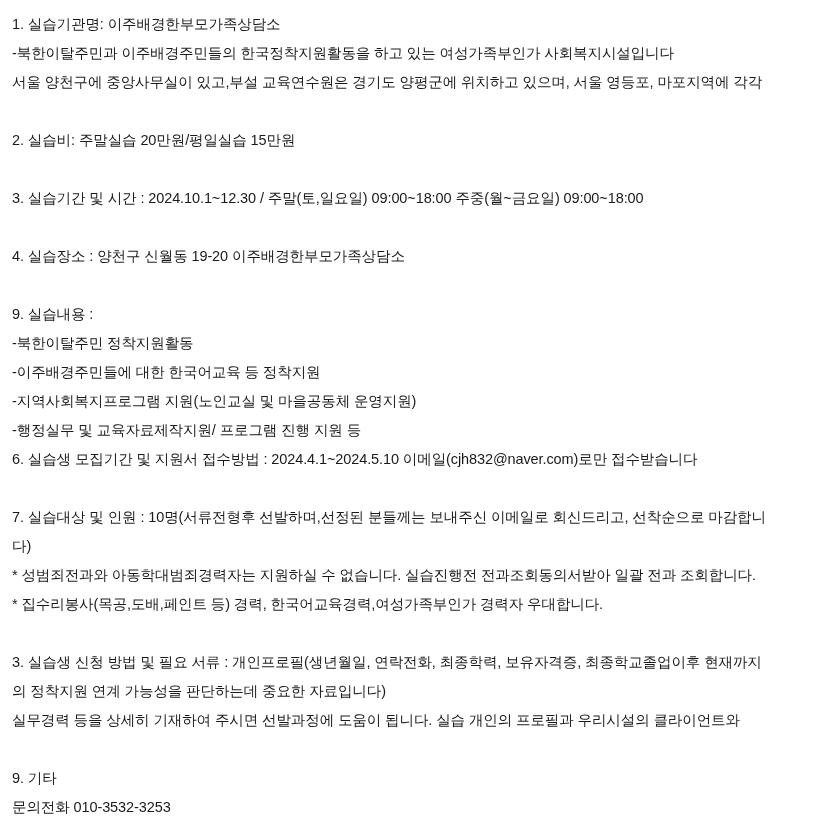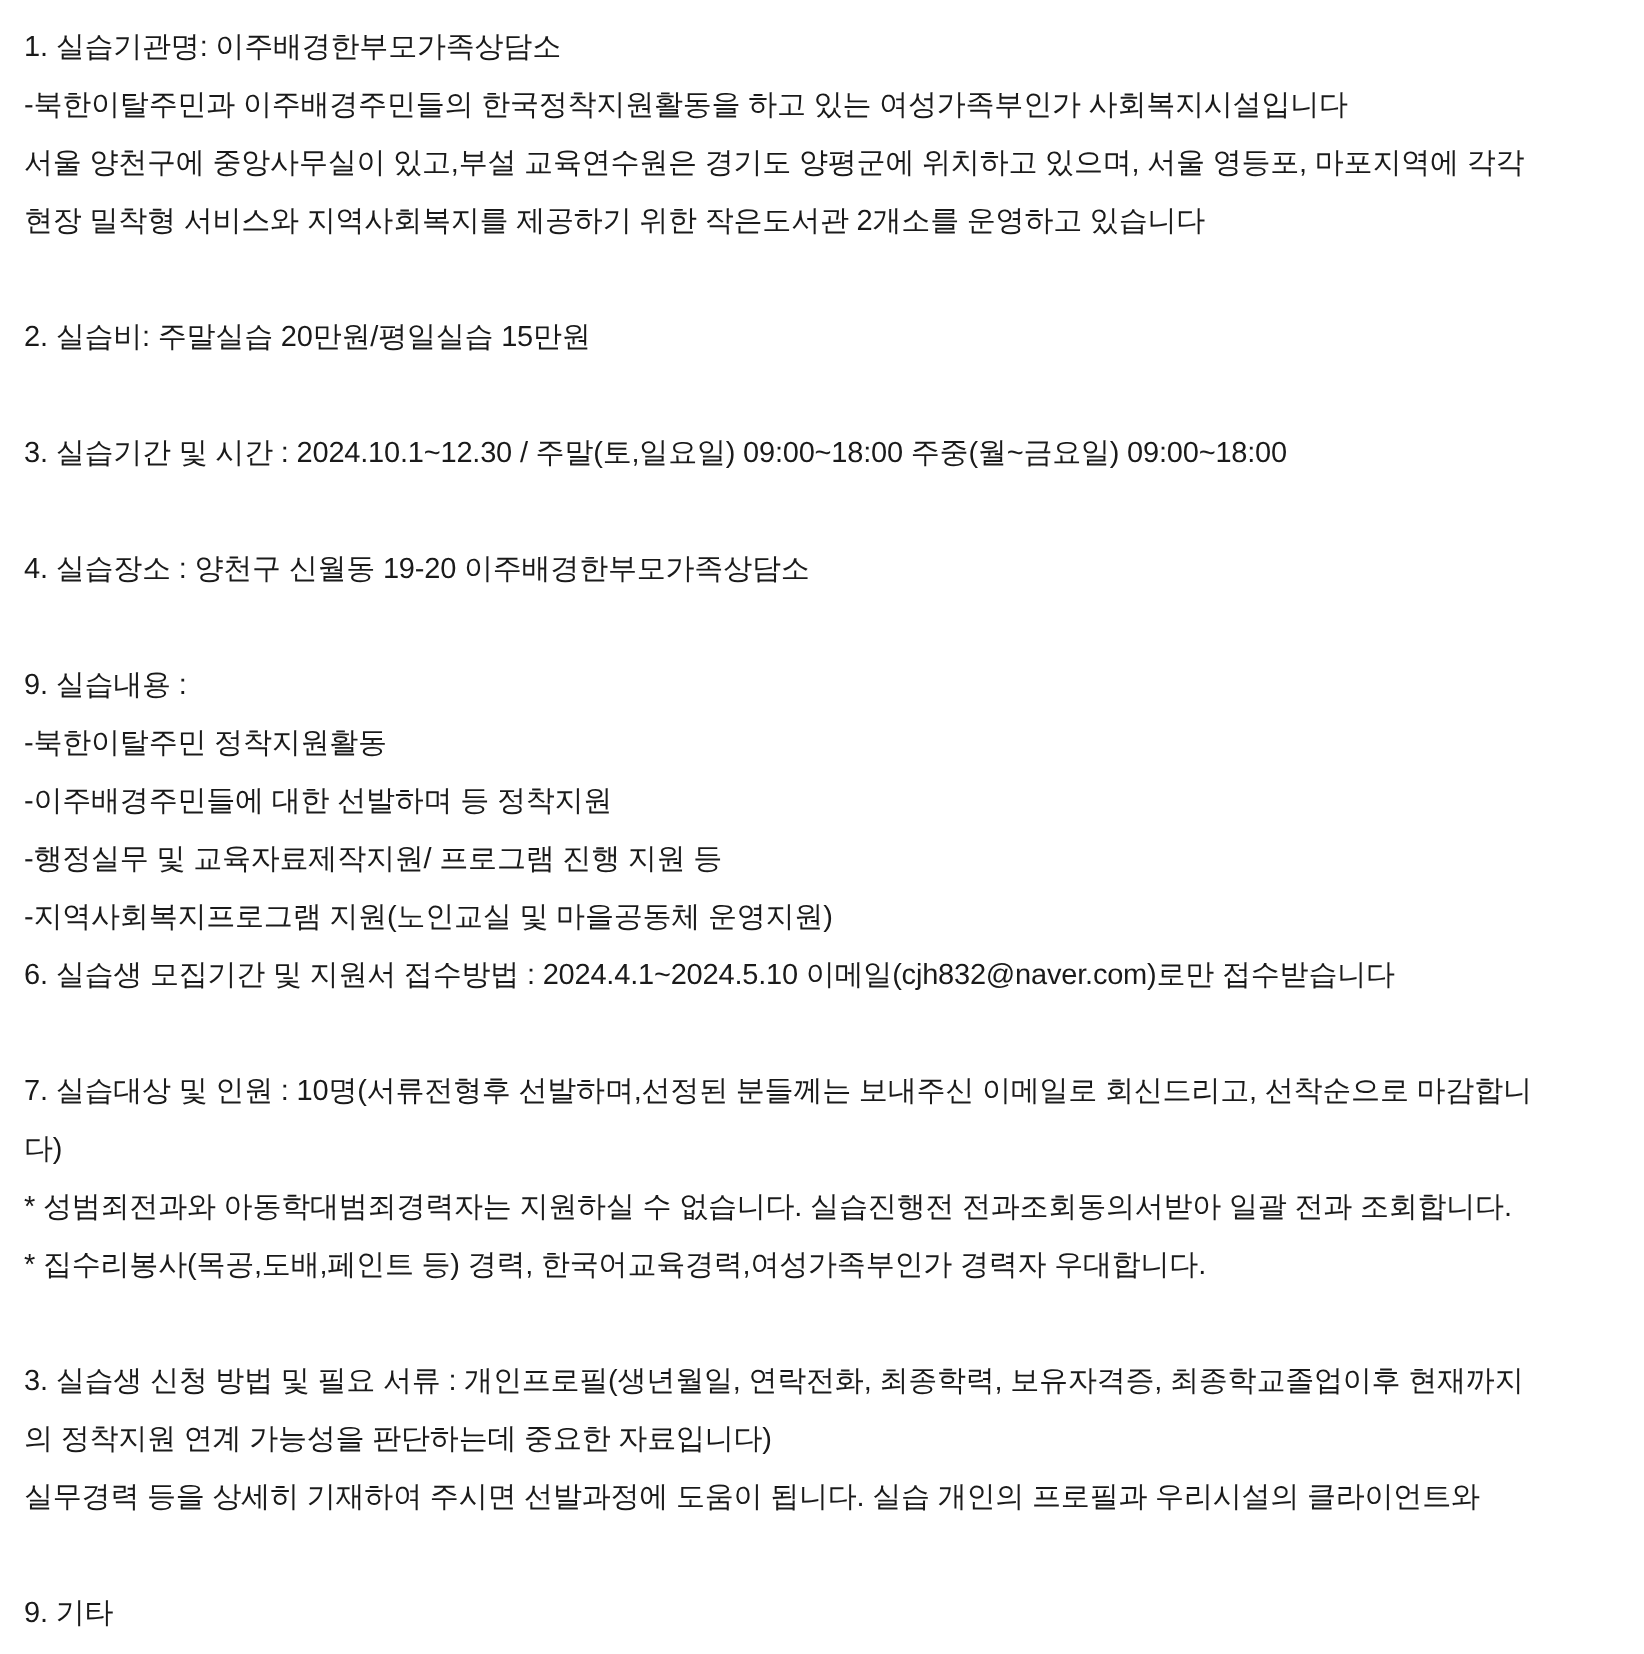--- a/index.html
+++ b/index.html
@@ -32,33 +32,32 @@
     height: 29px;
   }
 </style>
 </head>
 <body>
 
 <div id="doc">
   <p class="line">1. 실습기관명: 이주배경한부모가족상담소</p>
   <p class="line">-북한이탈주민과 이주배경주민들의 한국정착지원활동을 하고 있는 여성가족부인가 사회복지시설입니다</p>
   <p class="line">서울 양천구에 중앙사무실이 있고,부설 교육연수원은 경기도 양평군에 위치하고 있으며, 서울 영등포, 마포지역에 각각</p>
-  <p class="line">현장 밀착형 서비스와 지역사회복지를 제공하기 위한 작은도서관 2개소를 운영하고 있습니다</p>
   <p class="line spacer"></p>
   <p class="line">2. 실습비: 주말실습 20만원/평일실습 15만원</p>
   <p class="line spacer"></p>
   <p class="line">3. 실습기간 및 시간 : 2024.10.1~12.30 / 주말(토,일요일) 09:00~18:00 주중(월~금요일) 09:00~18:00</p>
   <p class="line spacer"></p>
   <p class="line">4. 실습장소 : 양천구 신월동 19-20 이주배경한부모가족상담소</p>
   <p class="line spacer"></p>
   <p class="line">9. 실습내용 :</p>
   <p class="line">-북한이탈주민 정착지원활동</p>
-  <p class="line">-이주배경주민들에 대한 선발하며 등 정착지원</p>
+  <p class="line">-이주배경주민들에 대한 한국어교육 등 정착지원</p>
+  <p class="line">-지역사회복지프로그램 지원(노인교실 및 마을공동체 운영지원)</p>
   <p class="line">-행정실무 및 교육자료제작지원/ 프로그램 진행 지원 등</p>
-  <p class="line">-지역사회복지프로그램 지원(노인교실 및 마을공동체 운영지원)</p>
   <p class="line">6. 실습생 모집기간 및 지원서 접수방법 : 2024.4.1~2024.5.10 이메일(cjh832@naver.com)로만 접수받습니다</p>
   <p class="line spacer"></p>
   <p class="line">7. 실습대상 및 인원 : 10명(서류전형후 선발하며,선정된 분들께는 보내주신 이메일로 회신드리고, 선착순으로 마감합니</p>
   <p class="line">다)</p>
   <p class="line">* 성범죄전과와 아동학대범죄경력자는 지원하실 수 없습니다. 실습진행전 전과조회동의서받아 일괄 전과 조회합니다.</p>
   <p class="line">* 집수리봉사(목공,도배,페인트 등) 경력, 한국어교육경력,여성가족부인가 경력자 우대합니다.</p>
   <p class="line spacer"></p>
   <p class="line">3. 실습생 신청 방법 및 필요 서류 : 개인프로필(생년월일, 연락전화, 최종학력, 보유자격증, 최종학교졸업이후 현재까지</p>
   <p class="line">의 정착지원 연계 가능성을 판단하는데 중요한 자료입니다)</p>
   <p class="line">실무경력 등을 상세히 기재하여 주시면 선발과정에 도움이 됩니다. 실습 개인의 프로필과 우리시설의 클라이언트와</p>

